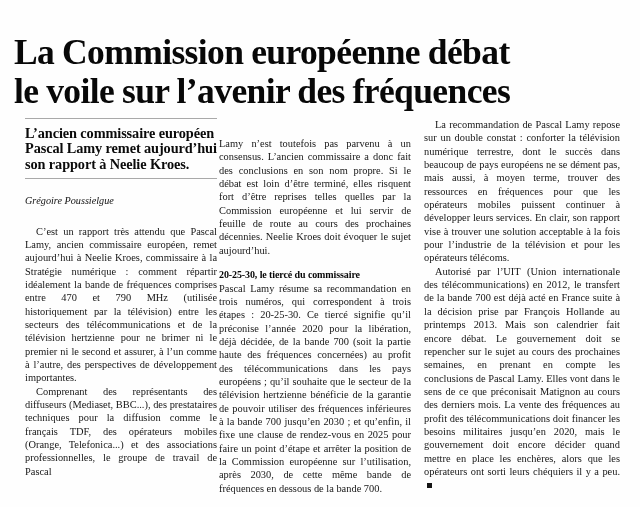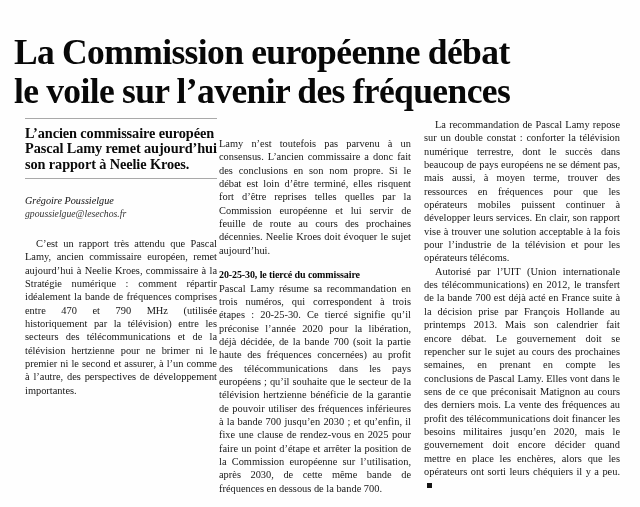--- a/index.html
+++ b/index.html
@@ -132,24 +132,24 @@
     <span class="hl-line">le voile sur l’avenir des fréquences</span>
   </h1>
 
   <div class="col col-1">
     <hr class="rule rule-top">
     <div class="standfirst">L’ancien commissaire européen Pascal Lamy remet aujourd’hui son rapport à Neelie Kroes.</div>
     <hr class="rule rule-bottom">
 
     <div class="byline">
       <span class="byline-name">Grégoire Poussielgue</span>
-      <span class="byline-mail">gpoussielgue@lesechos.fr</span>
     </div>
 
     <p class="para first body-start">C’est un rapport très attendu que Pascal Lamy, ancien commissaire européen, remet aujourd’hui à Neelie Kroes, commissaire à la Stratégie numérique : comment répartir idéalement la bande de fréquences comprises entre 470 et 790 MHz (utilisée historiquement par la télévision) entre les secteurs des télécommunications et de la télévision hertzienne pour ne brimer ni le premier ni le second et assurer, à l’un comme à l’autre, des perspectives de développement importantes.</p>
+    <p class="para">Comprenant des représentants des diffuseurs (Mediaset, BBC...), des prestataires techniques pour la diffusion comme le français TDF, des opérateurs mobiles (Orange, Telefonica...) et des associations professionnelles, le groupe de travail de Pascal</p>
   </div>
 
   <div class="col col-2">
     <p class="para cont">Lamy n’est toutefois pas parvenu à un consensus. L’ancien commissaire a donc fait des conclusions en son nom propre. Si le débat est loin d’être terminé, elles risquent fort d’être reprises telles quelles par la Commission européenne et lui servir de feuille de route au cours des prochaines décennies. Neelie Kroes doit évoquer le sujet aujourd’hui.</p>
     <h2 class="subhead">20-25-30, le tiercé du commissaire</h2>
     <p class="para cont">Pascal Lamy résume sa recommandation en trois numéros, qui correspondent à trois étapes : 20-25-30. Ce tiercé signifie qu’il préconise l’année 2020 pour la libération, déjà décidée, de la bande 700 (soit la partie haute des fréquences concernées) au profit des télécommunications dans les pays européens ; qu’il souhaite que le secteur de la télévision hertzienne bénéficie de la garantie de pouvoir utiliser des fréquences inférieures à la bande 700 jusqu’en 2030 ; et qu’enfin, il fixe une clause de rendez-vous en 2025 pour faire un point d’étape et arrêter la position de la Commission européenne sur l’utilisation, après 2030, de cette même bande de fréquences en dessous de la bande 700.</p>
   </div>
 
   <div class="col col-3">
     <p class="para first">La recommandation de Pascal Lamy repose sur un double constat : conforter la télévision numérique terrestre, dont le succès dans beaucoup de pays européens ne se dément pas, mais aussi, à moyen terme, trouver des ressources en fréquences pour que les opérateurs mobiles puissent continuer à développer leurs services. En clair, son rapport vise à trouver une solution acceptable à la fois pour l’industrie de la télévision et pour les opérateurs télécoms.</p>

